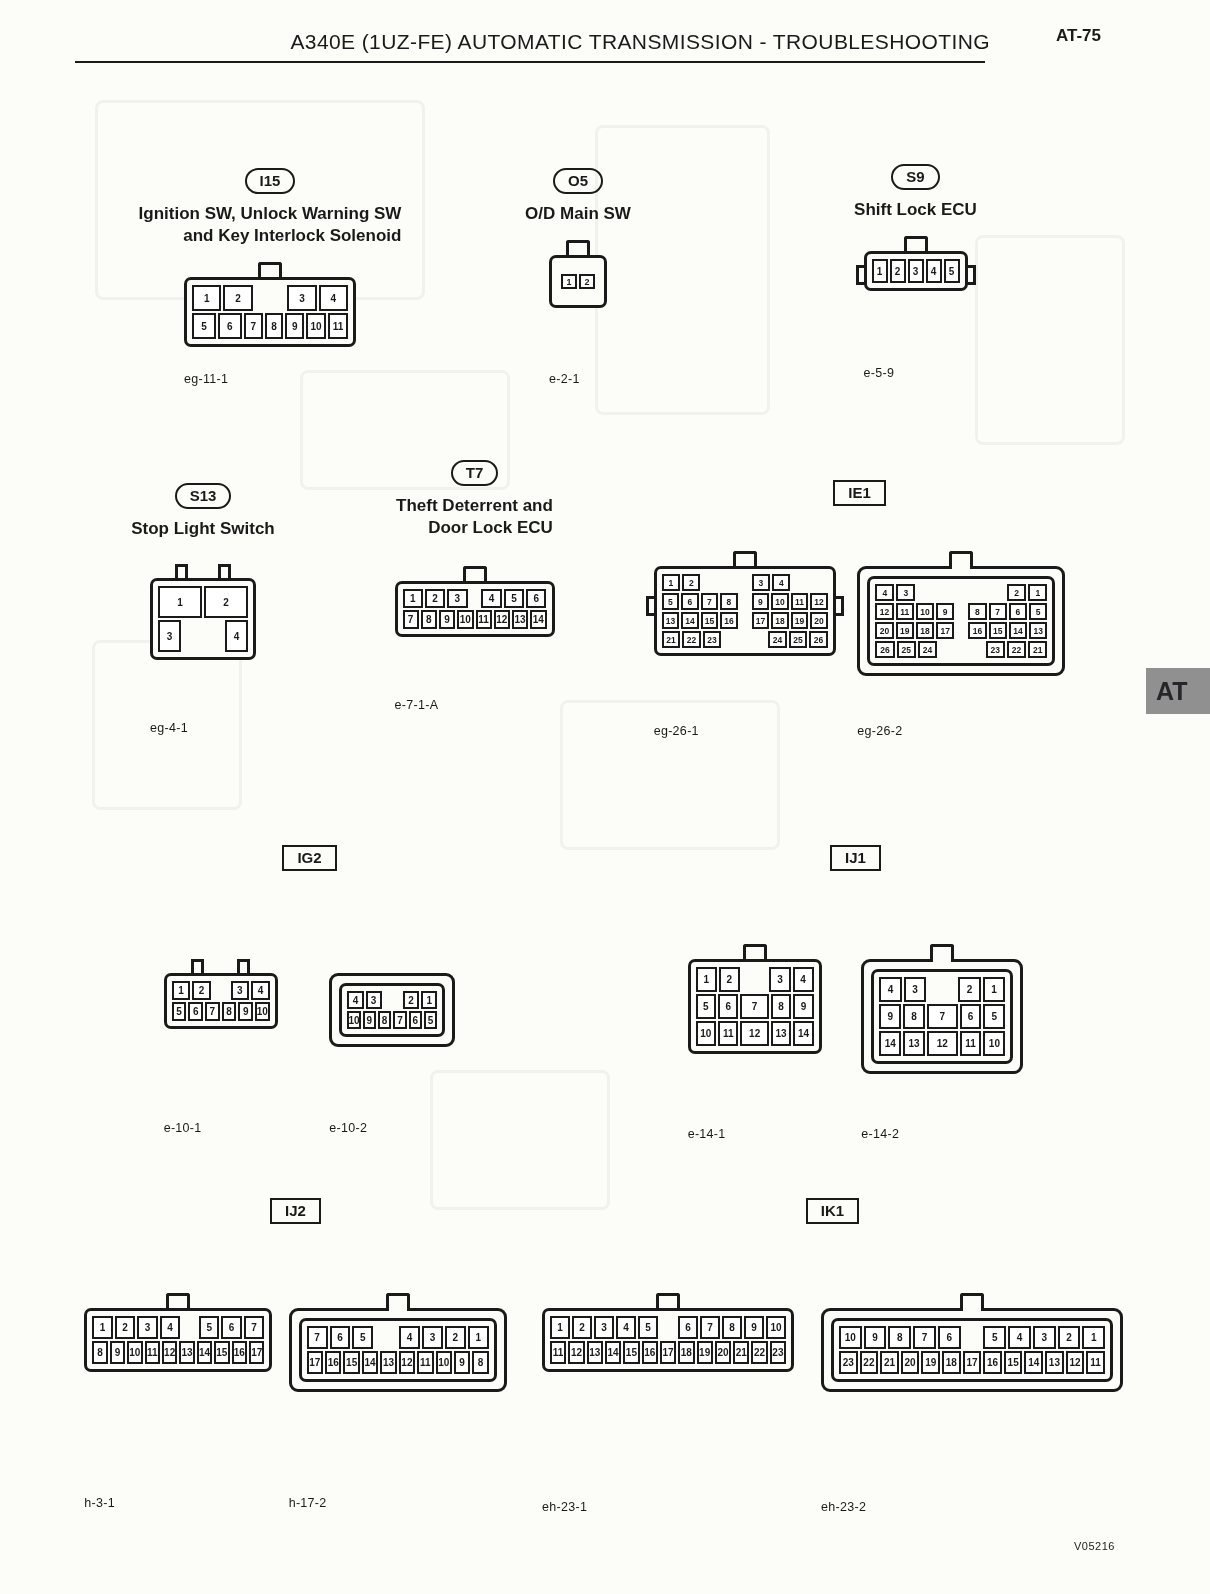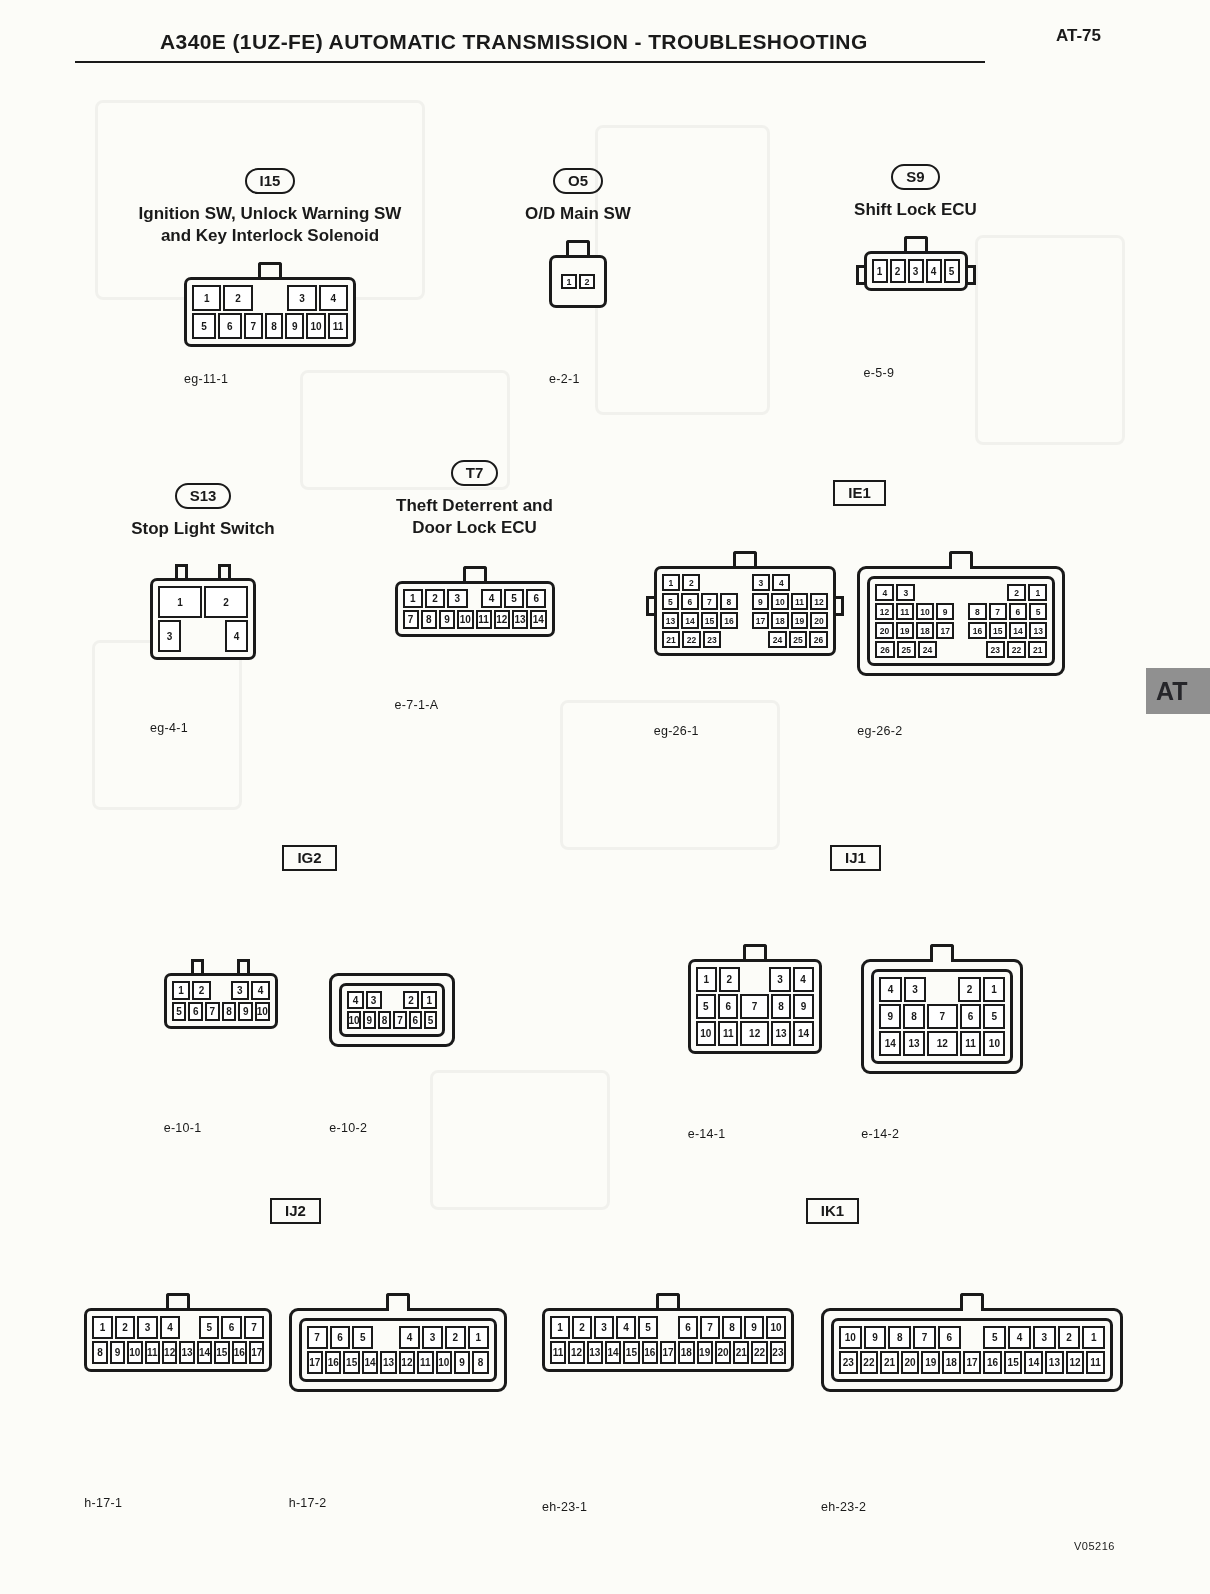--- a/index.html
+++ b/index.html
@@ -6,36 +6,36 @@
   html,body{width:1210px;height:1594px}
   body{
     position:relative;
     background:#fcfcf8;
     font-family:"Liberation Sans", sans-serif;
     color:#1a1a1a;
     overflow:hidden;
   }
 
   
-  .header-title{position:absolute;left:160px;top:30px;width:830px;text-align:left;
-    font-size:21px;font-weight:bold;letter-spacing:.4px;white-space:nowrap}
+  .header-title{position:absolute;left:160px;top:30px;width:830px;text-align:right;
+    font-size:21px;font-weight:normal;letter-spacing:.4px;white-space:nowrap}
   .header-rule{position:absolute;left:75px;top:61px;width:910px;border-top:2.5px solid #1a1a1a}
   .page-number{position:absolute;left:1056px;top:26px;font-size:17px;font-weight:bold}
   .footer-code{position:absolute;left:1074px;top:1540px;font-size:11px;letter-spacing:.5px}
   .side-tab{position:absolute;right:0;top:668px;width:64px;height:46px;background:#909090;
     color:#26262a;font-size:25px;font-weight:bold;display:flex;align-items:center;padding-left:10px}
 
   
   .ghost{position:absolute;border:3px solid #000;border-radius:8px;opacity:.045;pointer-events:none}
 
   
   .group{position:absolute;display:flex;flex-direction:column;align-items:center}
   .badge{font-weight:bold;font-size:15px;border:2.5px solid #1a1a1a;padding:2px 13px;line-height:1.2;background:transparent}
   .badge.pill{border-radius:999px}
-  .title{font-size:17px;font-weight:bold;text-align:center;margin-top:9px;line-height:1.3}
+  .title{font-size:17px;font-weight:bold;text-align:right;margin-top:9px;line-height:1.3}
   .conn-row{display:flex;flex:1;width:100%;justify-content:space-evenly;align-items:stretch;margin-top:14px}
   .conn-col{display:flex;flex-direction:column;justify-content:space-between;align-items:center}
   .caption{font-size:12.5px;align-self:flex-start;letter-spacing:.3px}
 
   .g-i15{left:100px;top:168px;width:340px;height:218px}
   .g-o5 {left:468px;top:168px;width:220px;height:218px}
   .g-s9 {left:788px;top:164px;width:255px;height:216px}
   .g-s13{left:88px;top:483px;width:230px;height:252px}
   .g-s13 .conn-row{margin-top:22px}
   .g-t7 {left:342px;top:460px;width:265px;height:252px}
@@ -552,21 +552,21 @@
                   <div class="pin" style="flex: 1 1 0px; height: 23px;">13</div>
                   <div class="pin" style="flex: 1 1 0px; height: 23px;">14</div>
                   <div class="pin" style="flex: 1 1 0px; height: 23px;">15</div>
                   <div class="pin" style="flex: 1 1 0px; height: 23px;">16</div>
                   <div class="pin" style="flex: 1 1 0px; height: 23px;">17</div>
                 </div>
               </div>
             </div>
           </div>
         </div>
-      <div class="caption">h-17-1</div>
+      <div class="caption">h-3-1</div>
     </div>
     <div class="conn-col">
       <div>
           <div class="conn-wrap">
             <div class="latch"></div>
             <div class="shell">
               <div class="housing" style="width: 198px;">
                 <div class="rows">
                   <div class="prow">
                     <div class="pin" style="flex: 1 1 0px; height: 23px;">7</div>

